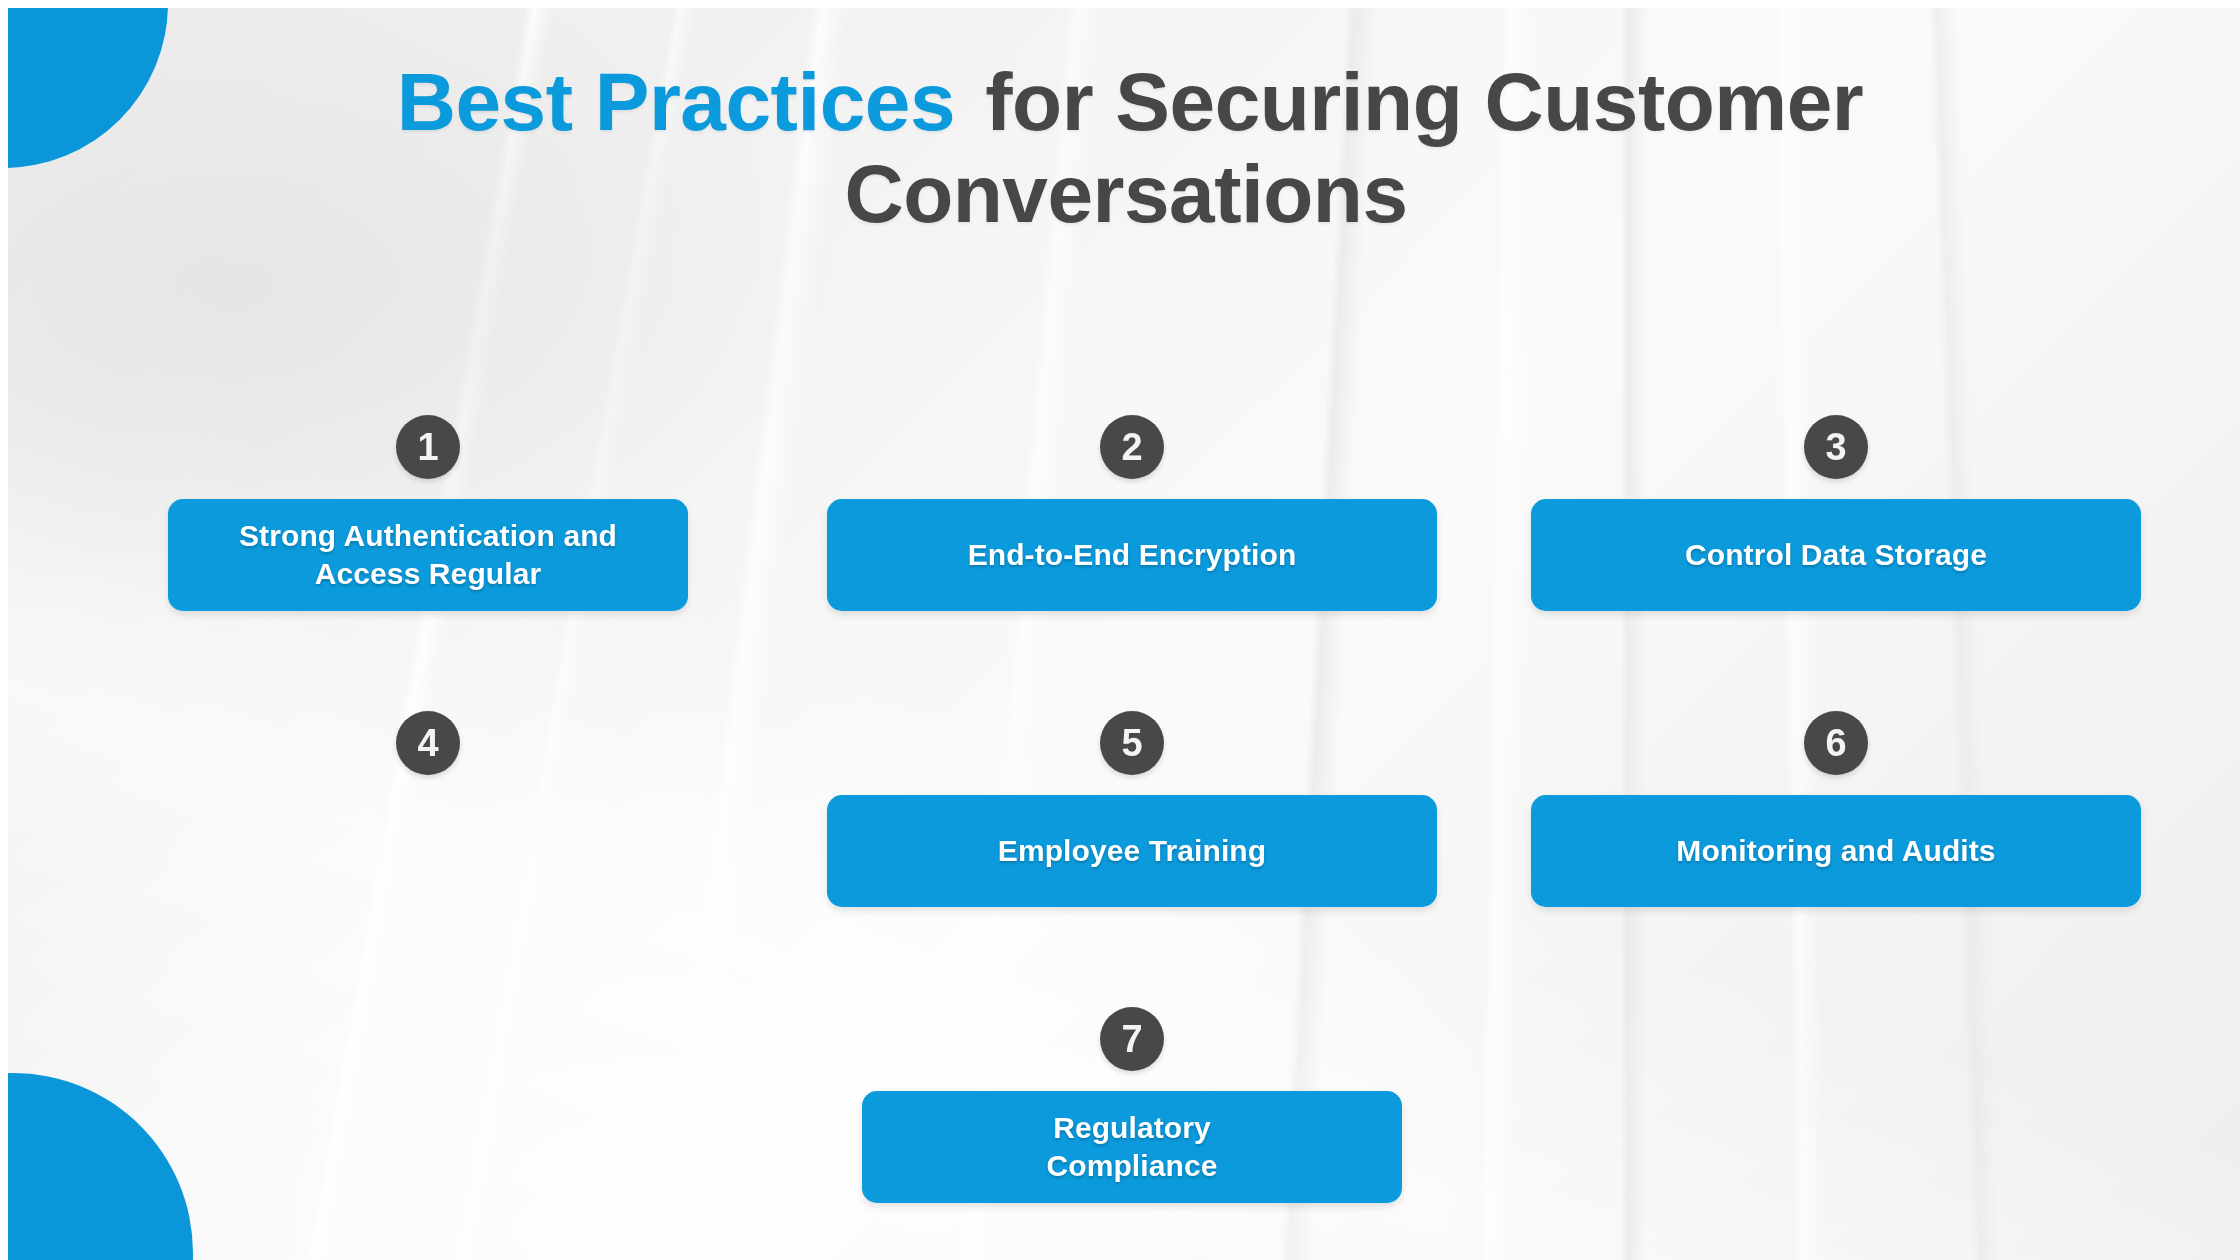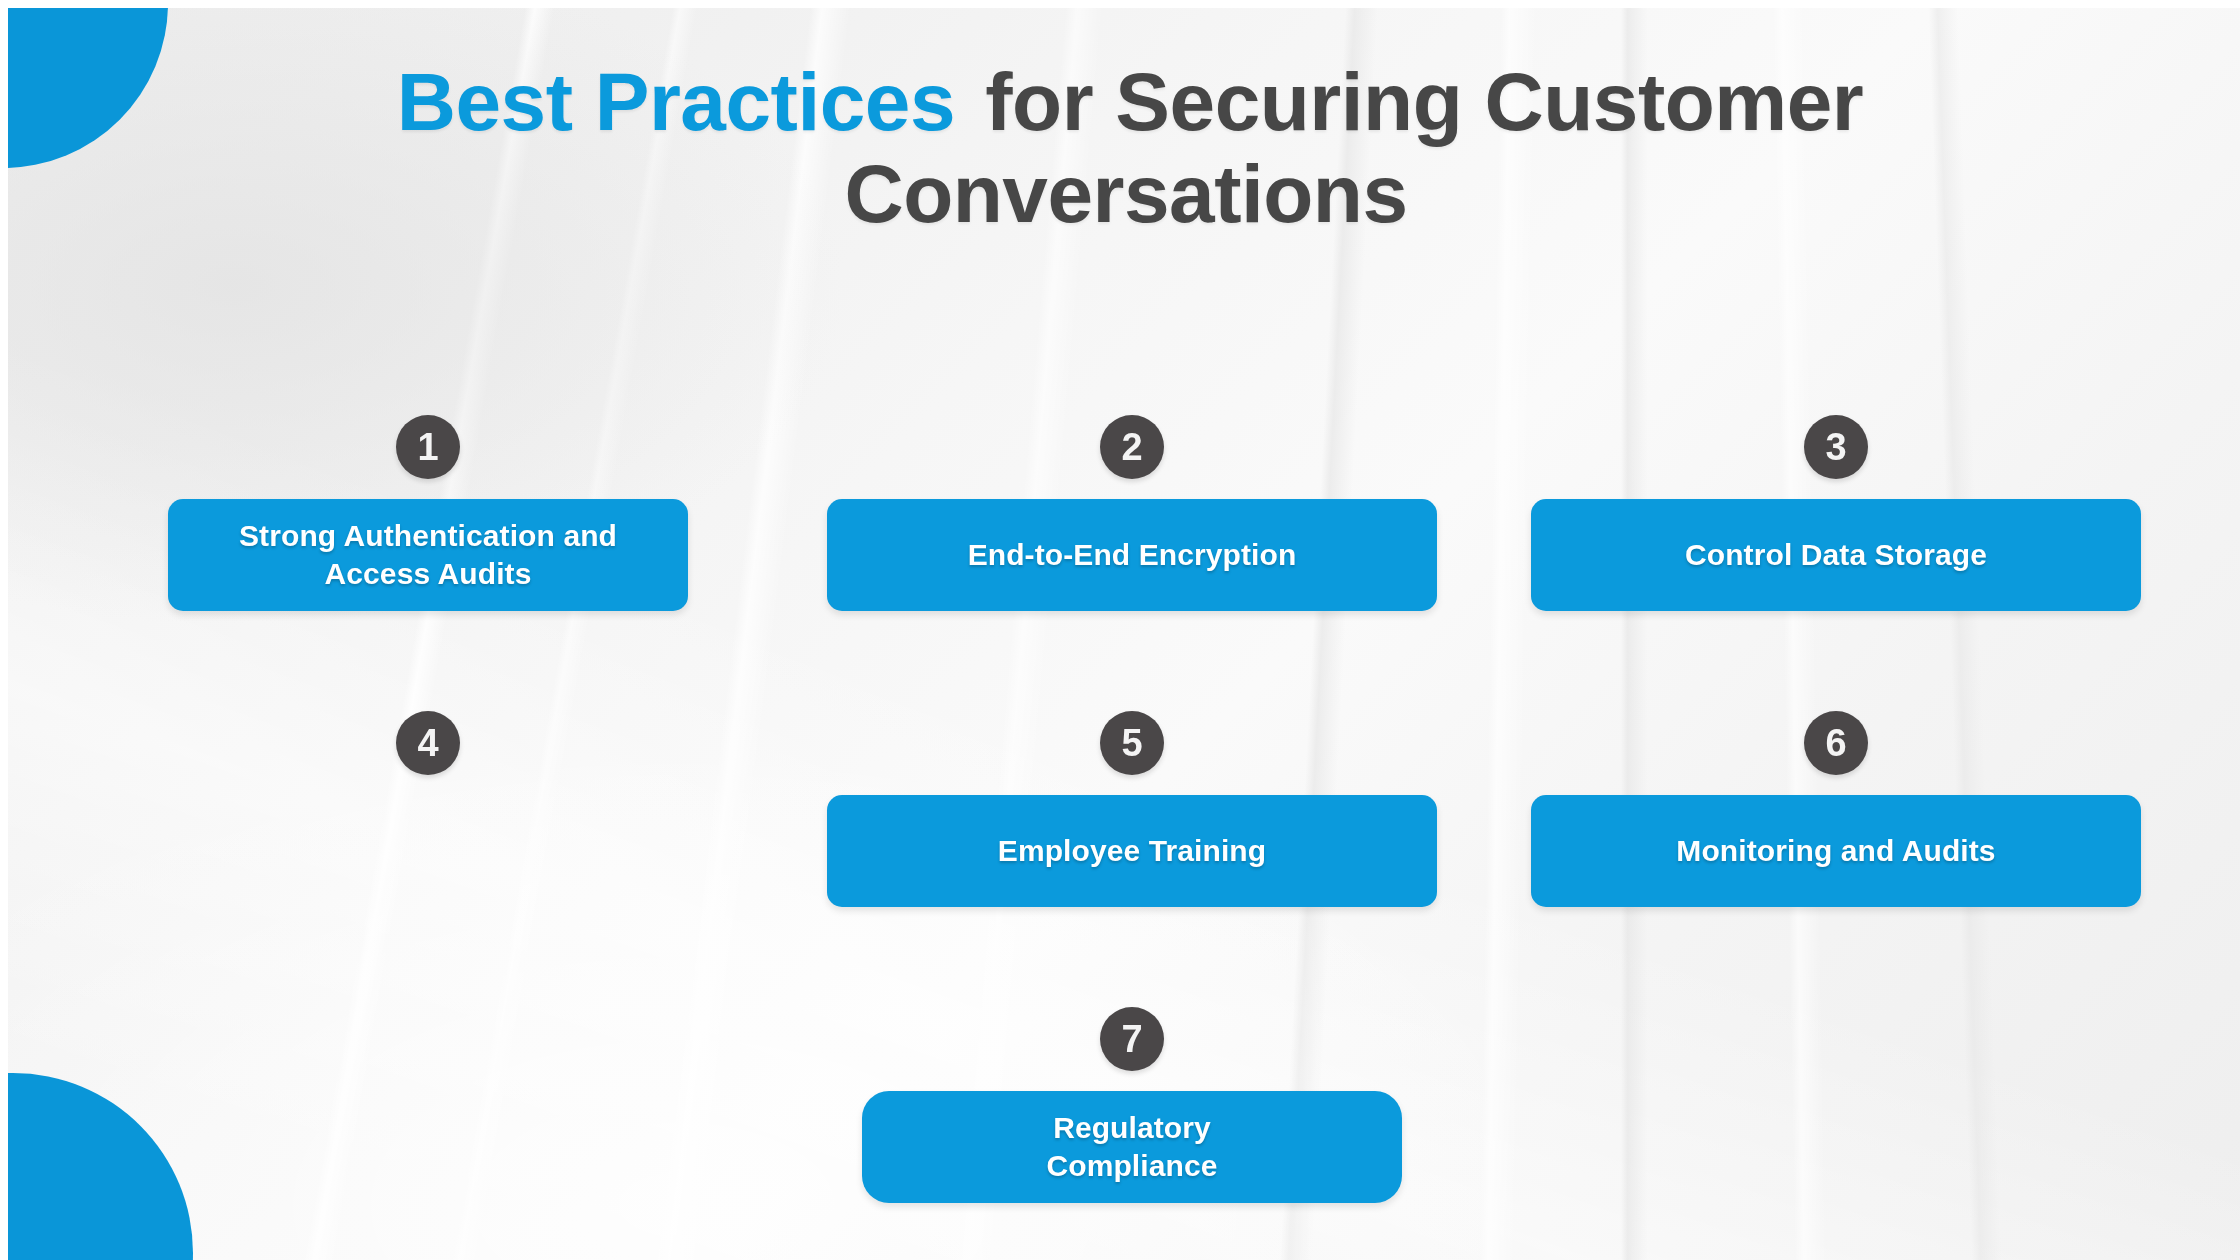--- a/index.html
+++ b/index.html
@@ -127,21 +127,21 @@
     color:#ffffff;
     font-size:30px;
     font-weight:700;
     line-height:1.26;
     letter-spacing:.1px;
     text-shadow:0 2px 3px rgba(0,0,0,.22);
     white-space:pre-line;
   }
 
   .card.w-wide { width:610px; }
-  .card.w-mid  { width:540px;border-radius:27px; }
+  .card.w-mid  { width:540px; }
 </style>
 </head>
 <body>
 
 <div class="slide">
 
   <div class="bg-base"></div>
   <div class="bg-streaks"></div>
   <div class="bg-sheen"></div>
 
@@ -153,21 +153,21 @@
   </h1>
 
   <div class="board">
 
     <div class="row row-1">
 
       <div class="cell">
         <div class="badge">1</div>
         <div class="card">
           <span class="card-label">Strong Authentication and
-Access Audits</span>
+Access Regular</span>
         </div>
       </div>
 
       <div class="cell">
         <div class="badge">2</div>
         <div class="card w-wide">
           <span class="card-label">End-to-End Encryption</span>
         </div>
       </div>
 

